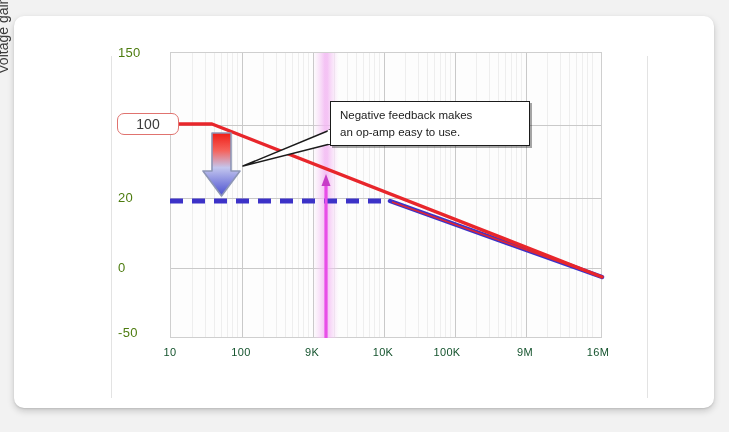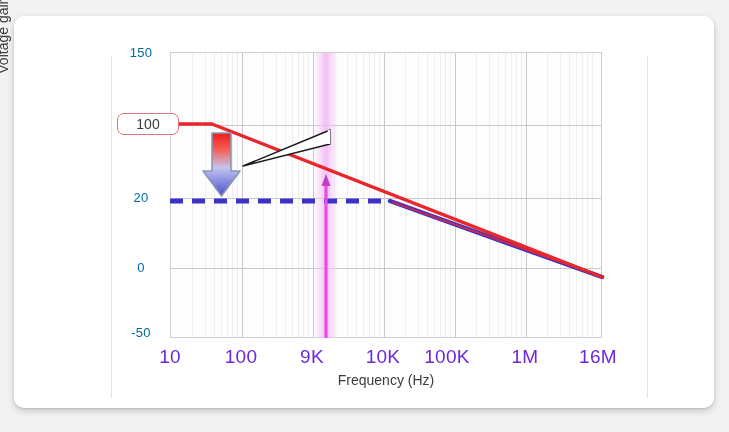--- a/index.html
+++ b/index.html
@@ -33,28 +33,28 @@
     overflow:visible;
   }
   .plot-inner{position:absolute;inset:0;overflow:hidden;}
 
   .gl-v{position:absolute;top:0;bottom:0;width:1px;background:#c9c9c9;}
   .gl-h{position:absolute;left:0;right:0;height:1px;background:#c9c9c9;}
   .gl-v.minor{background:#eeeeee;}
 
   
   .ylab{
-    position:absolute;right:0;width:46px;text-align:center;
-    font-size:13px;color:#0369a1;transform:translateY(-50%);
+    position:absolute;right:0;width:46px;text-align:left;
+    font-size:13px;color:#4d7c0f;transform:translateY(-50%);
     letter-spacing:.3px;
   }
   .ylab-wrap{position:absolute;left:112px;top:52px;width:52px;height:286px;}
   .xlab{
     position:absolute;top:0;width:60px;text-align:center;
-    font-size:19px;color:#6d28d9;transform:translateX(-50%);
+    font-size:11px;color:#14532d;transform:translateX(-50%);
     letter-spacing:.3px;
   }
   .xlab-wrap{position:absolute;left:170px;top:346px;width:432px;height:20px;}
 
   .ytitle{
     position:absolute;left:-5px;top:120px;width:200px;
     transform:rotate(-90deg);transform-origin:left top;
     font-size:14px;color:#3b3b3b;text-align:center;white-space:nowrap;
   }
   .xtitle{
@@ -159,26 +159,25 @@
     <div class="ylab" style="top:215px">0</div>
     <div class="ylab" style="top:280px">-50</div>
   </div>
 
   <div class="xlab-wrap">
     <div class="xlab" style="left:0px">10</div>
     <div class="xlab" style="left:71px">100</div>
     <div class="xlab" style="left:142px">9K</div>
     <div class="xlab" style="left:213px">10K</div>
     <div class="xlab" style="left:277px">100K</div>
-    <div class="xlab" style="left:355px">1M</div>
+    <div class="xlab" style="left:355px">9M</div>
     <div class="xlab" style="left:428px">16M</div>
   </div>
 
   <div class="ytitle">Voltage gain (dB)</div>
-  <div class="xtitle">Frequency (Hz)</div>
 
   <svg class="overlay" viewBox="0 0 729 432">
     <defs>
       <linearGradient id="arrowGrad" x1="0" y1="0" x2="0" y2="1">
         <stop offset="0%" stop-color="#f01d16"></stop>
         <stop offset="28%" stop-color="#f5635c"></stop>
         <stop offset="55%" stop-color="#c3c6ee"></stop>
         <stop offset="100%" stop-color="#4a4fd0"></stop>
       </linearGradient>
       <linearGradient id="markerGlow" x1="0" y1="0" x2="1" y2="0">
@@ -202,14 +201,18 @@
     <polygon points="326,174 321.5,186 330.5,186" fill="#c73cc7"></polygon>
 
     <polygon points="212,133 231,133 231,171 240,171 221.5,196 203,171 212,171" fill="url(#arrowGrad)" stroke="#8d96b6" stroke-width="1.6" stroke-linejoin="round"></polygon>
 
     <polygon points="330,130 330,144 243,166" fill="#ffffff" stroke="#1b1b1b" stroke-width="1.5" stroke-linejoin="round"></polygon>
     <line x1="329" y1="130" x2="329" y2="144" stroke="#ffffff" stroke-width="2.6"></line>
   </svg>
 
   <div class="pill">100</div>
 
+  <div class="note">
+    <div>Negative  feedback makes</div>
+    <div>an op-amp easy to use.</div>
+  </div>
 
 </div>
 
 </body></html>

